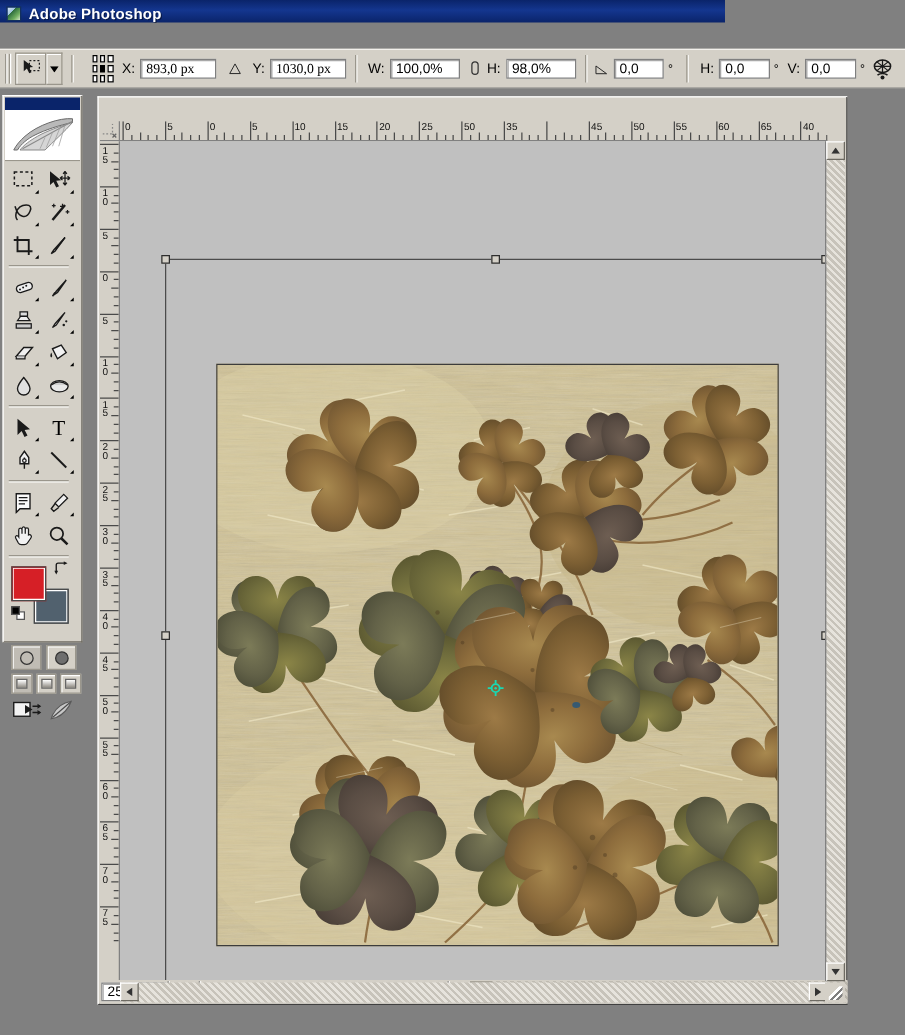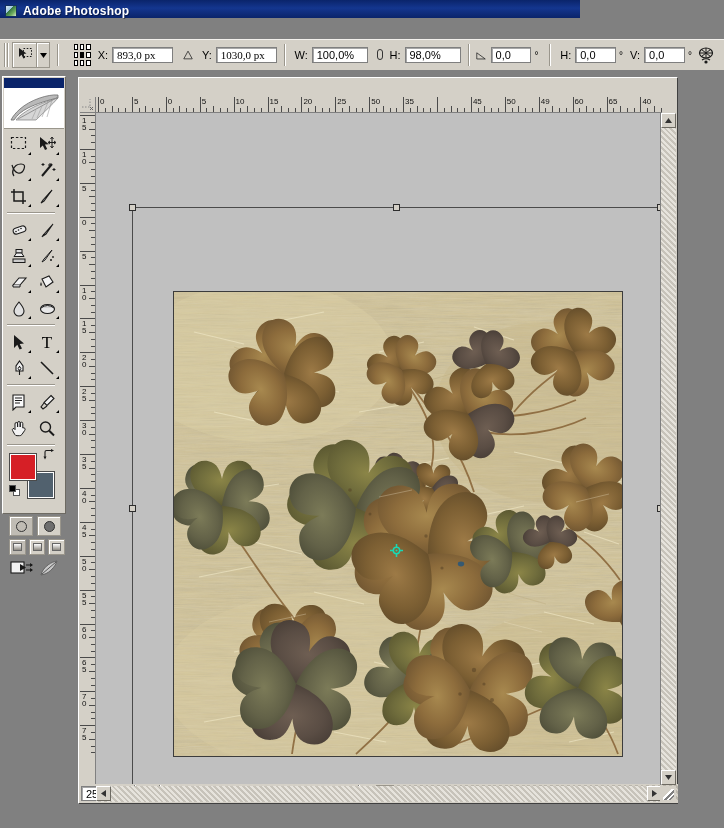--- a/index.html
+++ b/index.html
@@ -705,21 +705,21 @@
         <div class="rh-tick" style="left: 388.46px; height: 6px;"></div>
         <div class="rh-tick" style="left: 395.24px; height: 4px;"></div>
         <div class="rh-tick" style="left: 402.02px; height: 4px;"></div>
         <div class="rh-tick" style="left: 408.8px; height: 15px;"></div>
         <div class="rh-num" style="left: 410.8px;">50</div>
         <div class="rh-tick" style="left: 415.58px; height: 4px;"></div>
         <div class="rh-tick" style="left: 422.36px; height: 6px;"></div>
         <div class="rh-tick" style="left: 429.14px; height: 4px;"></div>
         <div class="rh-tick" style="left: 435.92px; height: 4px;"></div>
         <div class="rh-tick" style="left: 442.7px; height: 15px;"></div>
-        <div class="rh-num" style="left: 444.7px;">49</div>
+        <div class="rh-num" style="left: 444.7px;">55</div>
         <div class="rh-tick" style="left: 449.48px; height: 4px;"></div>
         <div class="rh-tick" style="left: 456.26px; height: 6px;"></div>
         <div class="rh-tick" style="left: 463.04px; height: 4px;"></div>
         <div class="rh-tick" style="left: 469.82px; height: 4px;"></div>
         <div class="rh-tick" style="left: 476.6px; height: 15px;"></div>
         <div class="rh-num" style="left: 478.6px;">60</div>
         <div class="rh-tick" style="left: 483.38px; height: 4px;"></div>
         <div class="rh-tick" style="left: 490.16px; height: 6px;"></div>
         <div class="rh-tick" style="left: 496.94px; height: 4px;"></div>
         <div class="rh-tick" style="left: 503.72px; height: 4px;"></div>

